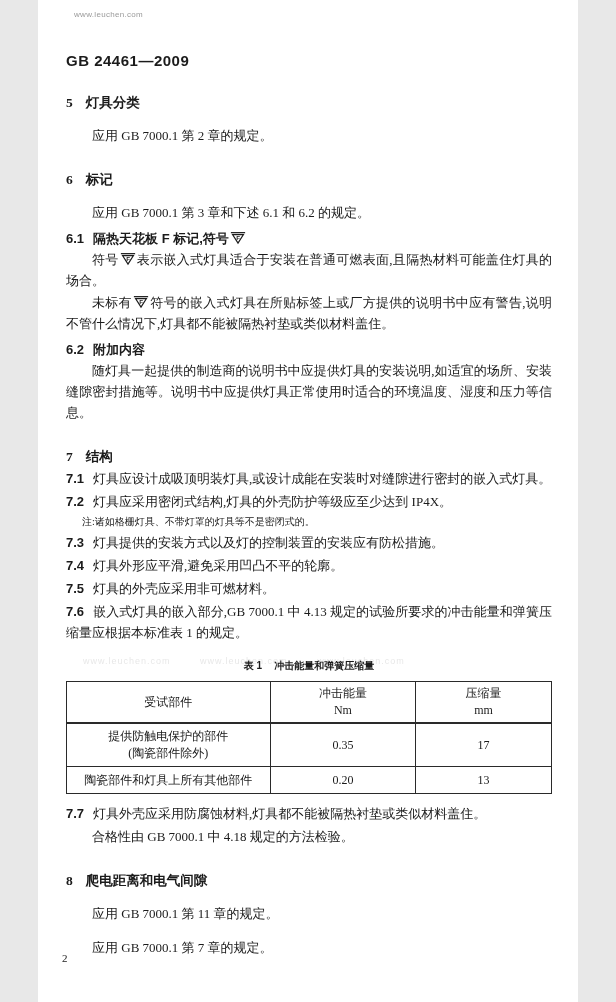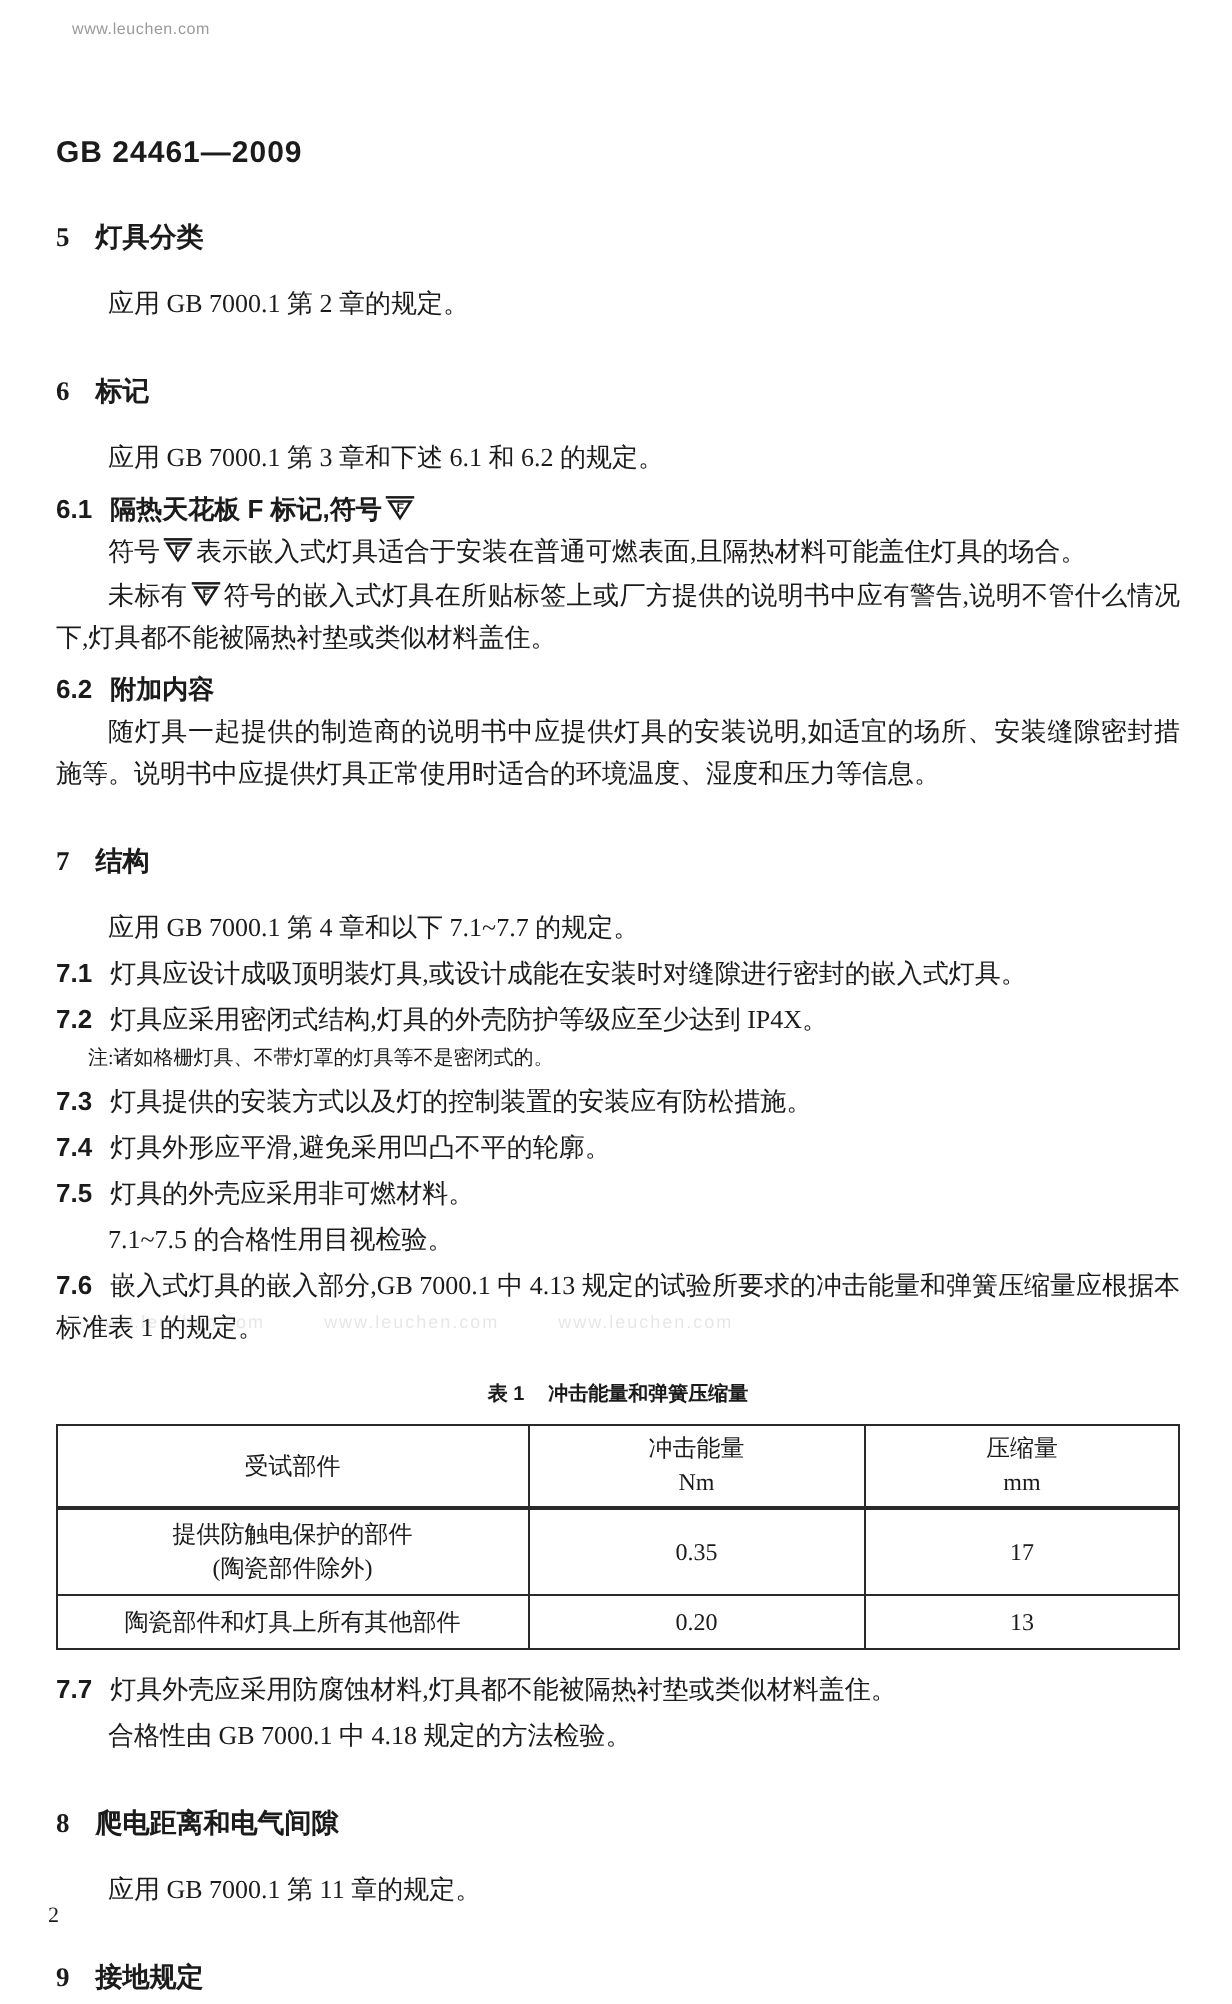--- a/index.html
+++ b/index.html
@@ -1,25 +1,25 @@
 <!DOCTYPE html>
 <html><head>
 <meta charset="utf-8">
 <style>
   html,body{margin:0;padding:0;background:#e8e8e8;}
   .page{
     position:relative;
-    width:616px;height:1002px;
+    width:540px;height:1002px;
     margin:0 auto;
     background:#ffffff;
     overflow:hidden;
     font-family:"Liberation Serif","DejaVu Serif",serif;
     color:#1b1b1b;
     box-sizing:border-box;
-    padding:22px 26px 0 28px;
+    padding:6px 26px 0 28px;
   }
   .wm-top{
     position:absolute;top:10px;left:36px;
     font-family:"Liberation Sans","DejaVu Sans",sans-serif;
     font-size:8px;color:#9a9a9a;letter-spacing:.3px;
   }
   .wm-faint{
     position:absolute;top:656px;left:45px;width:530px;
     font-family:"Liberation Sans","DejaVu Sans",sans-serif;
     font-size:9px;color:rgba(60,60,60,0.13);
@@ -127,29 +127,27 @@
   <p class="para indent"><span>未标有</span><svg class="fmark" viewBox="0 0 18 15">
         <line x1="1" y1="1.5" x2="17" y2="1.5"></line>
         <path d="M3 3.8 L15 3.8 L9 13.2 Z"></path>
         <text x="7" y="9.6">F</text>
       </svg><span>符号的嵌入式灯具在所贴标签上或厂方提供的说明书中应有警告,说明不管什么情况下,灯具都不能被隔热衬垫或类似材料盖住。</span></p>
 
   <h3 class="sub"><span class="cnum-sm">6.2</span><span>附加内容</span></h3>
   <p class="para indent">随灯具一起提供的制造商的说明书中应提供灯具的安装说明,如适宜的场所、安装缝隙密封措施等。说明书中应提供灯具正常使用时适合的环境温度、湿度和压力等信息。</p>
 
   <h2 class="sec"><span class="cnum">7</span><span>结构</span></h2>
-  <p class="intro">应用 GB 7000.1 第 4 章和以下 7.1~7.7 的规定。</p>
 
   <p class="clause"><span class="cl-num">7.1</span><span>灯具应设计成吸顶明装灯具,或设计成能在安装时对缝隙进行密封的嵌入式灯具。</span></p>
   <p class="clause"><span class="cl-num">7.2</span><span>灯具应采用密闭式结构,灯具的外壳防护等级应至少达到 IP4X。</span></p>
   <p class="note">注:诸如格栅灯具、不带灯罩的灯具等不是密闭式的。</p>
   <p class="clause"><span class="cl-num">7.3</span><span>灯具提供的安装方式以及灯的控制装置的安装应有防松措施。</span></p>
   <p class="clause"><span class="cl-num">7.4</span><span>灯具外形应平滑,避免采用凹凸不平的轮廓。</span></p>
   <p class="clause"><span class="cl-num">7.5</span><span>灯具的外壳应采用非可燃材料。</span></p>
-  <p class="clause indent">7.1~7.5 的合格性用目视检验。</p>
   <p class="clause"><span class="cl-num">7.6</span><span>嵌入式灯具的嵌入部分,GB 7000.1 中 4.13 规定的试验所要求的冲击能量和弹簧压缩量应根据本标准表 1 的规定。</span></p>
 
   <div class="tbl-caption"><span class="cap-num">表 1</span><span>冲击能量和弹簧压缩量</span></div>
 
   <table class="spec">
     <colgroup>
         <col class="c1">
         <col class="c2">
         <col class="c3">
       </colgroup>
@@ -182,20 +180,19 @@
       </tr>
     </tbody>
   </table>
 
   <p class="clause" style="margin-top:9px;"><span class="cl-num">7.7</span><span>灯具外壳应采用防腐蚀材料,灯具都不能被隔热衬垫或类似材料盖住。</span></p>
   <p class="clause indent">合格性由 GB 7000.1 中 4.18 规定的方法检验。</p>
 
   <h2 class="sec"><span class="cnum">8</span><span>爬电距离和电气间隙</span></h2>
   <p class="intro">应用 GB 7000.1 第 11 章的规定。</p>
 
-  <h2 class="sec"><span class="cnum">9</span><span>接地规定</span></h2>
   <p class="intro">应用 GB 7000.1 第 7 章的规定。</p>
 
   <div class="wm-faint"><span>www.leuchen.com</span> <span>www.leuchen.com</span> <span>www.leuchen.com</span></div>
 
   <div class="page-num">2</div>
 
 </div>
 
 </body></html>

